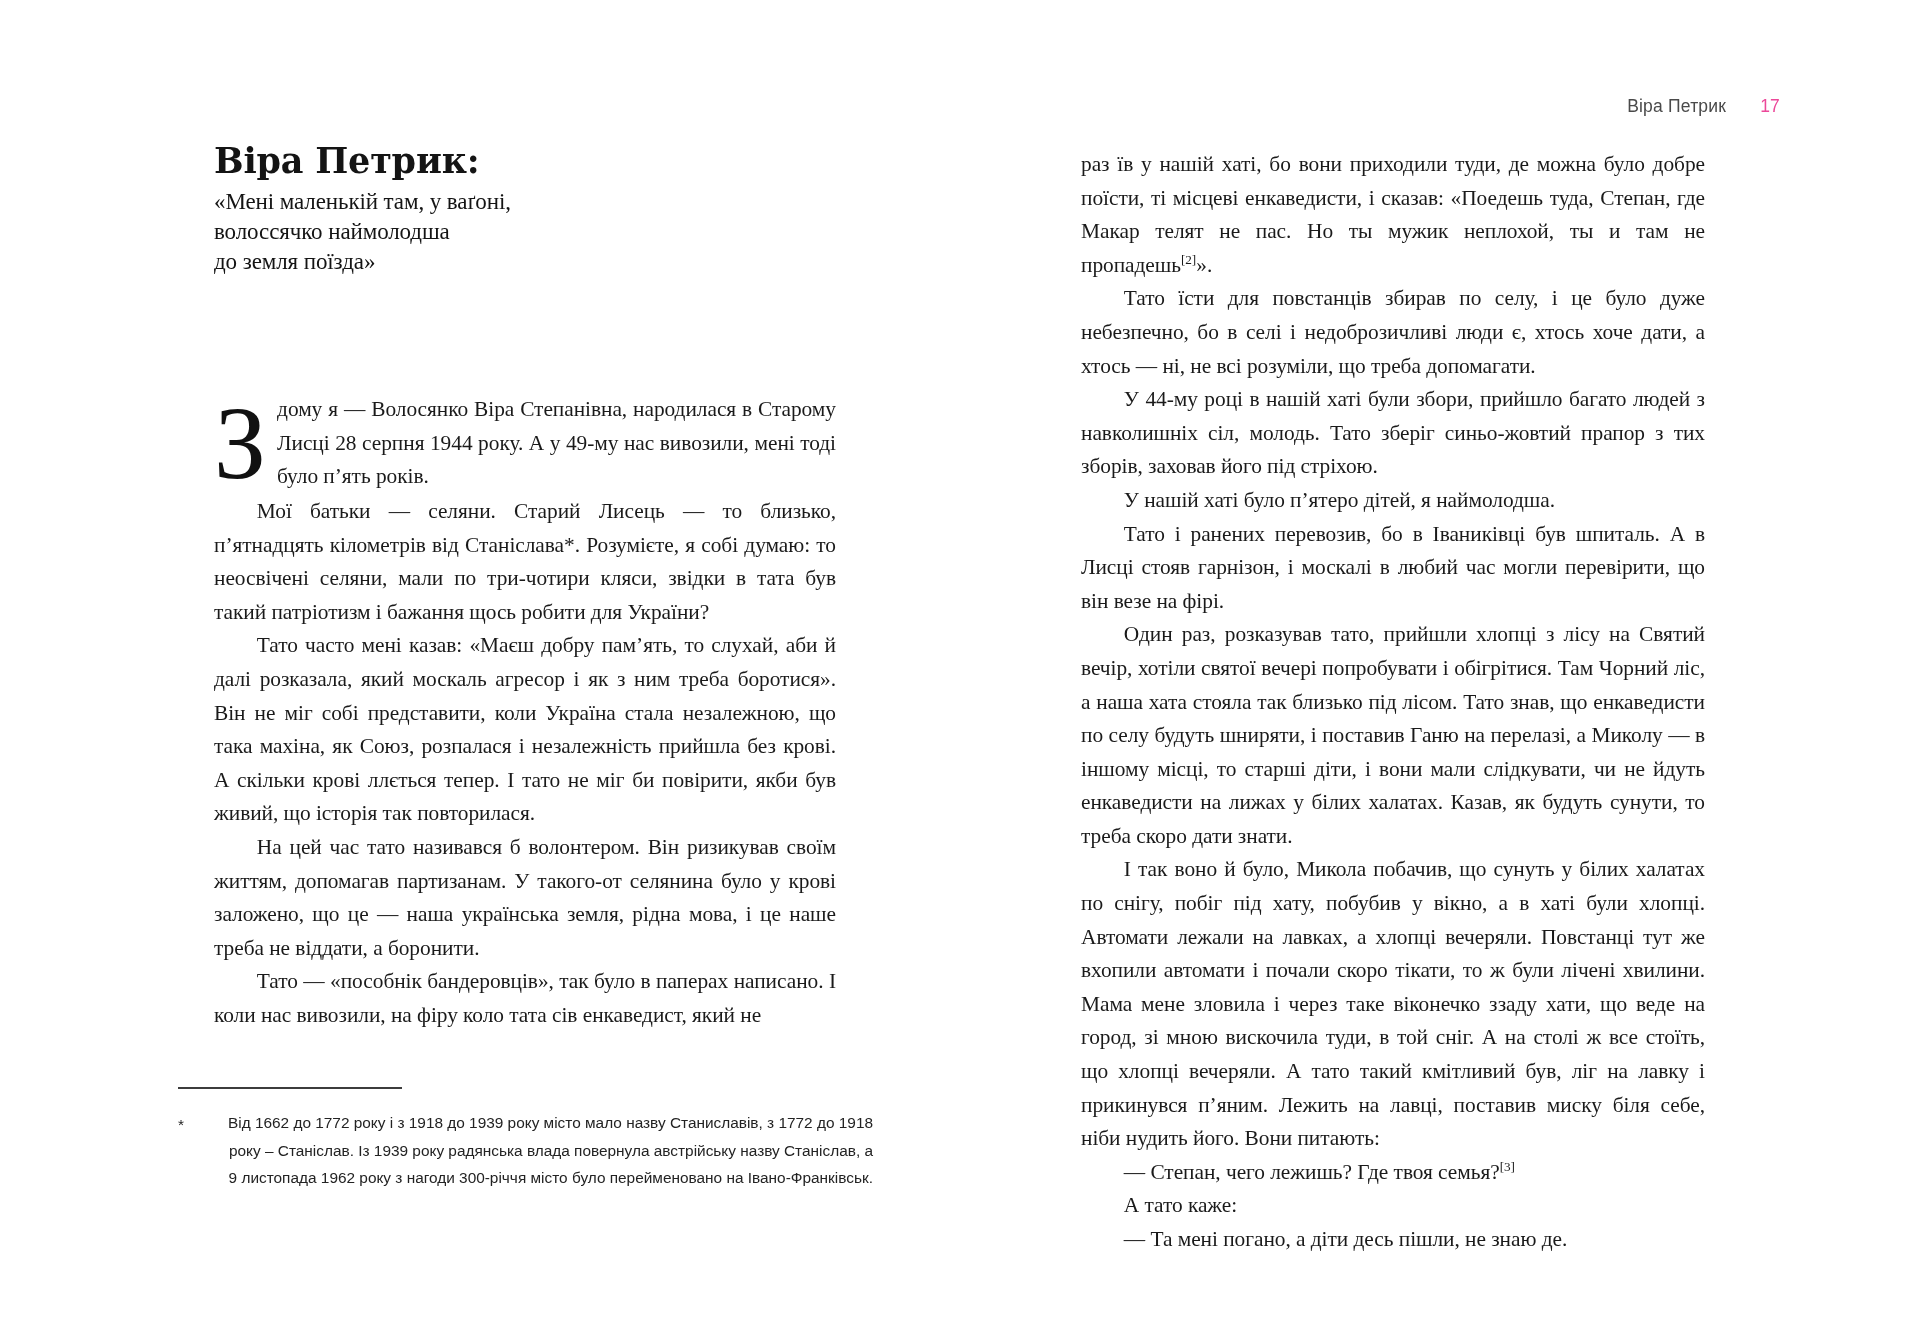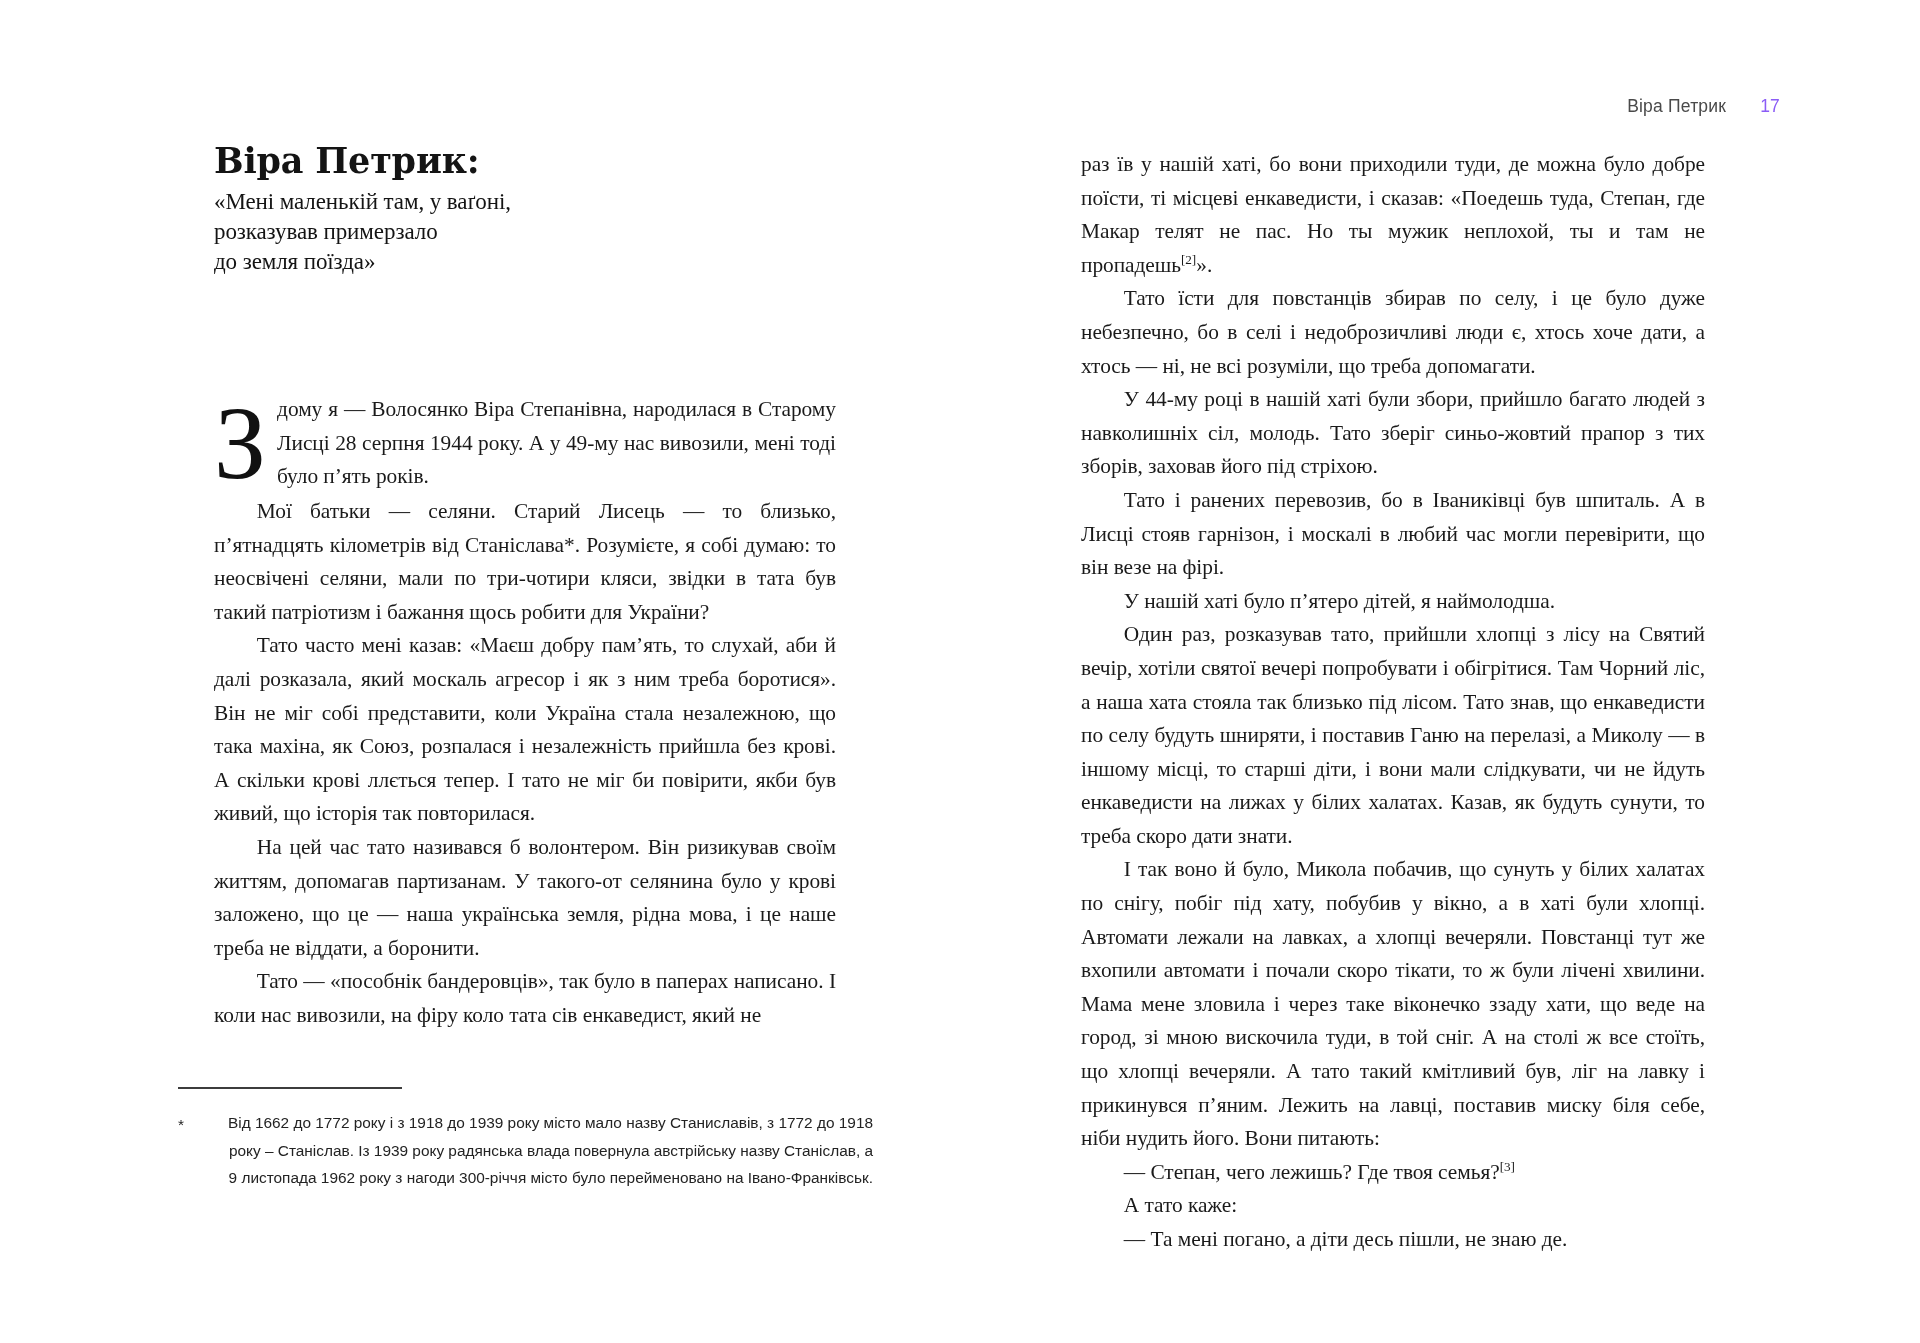--- a/index.html
+++ b/index.html
@@ -24,21 +24,21 @@
     right: 140px;
     display: flex;
     align-items: baseline;
     gap: 34px;
     font-family: "Liberation Sans", sans-serif;
     font-size: 17.5px;
     color: #4a4a4a;
     letter-spacing: 0.2px;
   }
   .running-head .folio {
-    color: #8b5cf6;
+    color: #ec4899;
   }
 
   
   .col {
     position: absolute;
     top: 140px;
     width: 622px;
   }
   .col-left  { left: 178px; margin-left: 36px; }
   .col-right { left: 1081px; top: 148px; width: 624px; }
@@ -140,21 +140,21 @@
     <span>Віра Петрик</span>
     <span class="folio">17</span>
   </div>
 
   <div class="col col-left">
 
     <div class="title-block">
       <h1 class="title-name">Віра Петрик:</h1>
       <div class="title-quote">
         <span>«Мені маленькій там, у ваґоні,</span>
-        <span>розказував примерзало</span>
+        <span>волоссячко наймолодша</span>
         <span>до земля поїзда»</span>
       </div>
     </div>
 
     <div class="body-text">
       <p class="dropcap-para"><span class="dropcap">З</span><span>дому я — Волосянко Віра Степанівна, народилася в Старому Лисці 28 серпня 1944 року. А у 49-му нас вивозили, мені тоді було п’ять років.</span></p>
       <p>Мої батьки — селяни. Старий Лисець — то близько, п’ятнадцять кілометрів від Станіслава*. Розумієте, я собі думаю: то неосвічені селяни, мали по три-чотири кляси, звідки в тата був такий патріотизм і бажання щось робити для України?</p>
       <p>Тато часто мені казав: «Маєш добру пам’ять, то слухай, аби й далі розказала, який москаль агресор і як з ним треба боротися». Він не міг собі представити, коли Україна стала незалежною, що така махіна, як Союз, розпалася і незалежність прийшла без крові. А скільки крові ллється тепер. І тато не міг би повірити, якби був живий, що історія так повторилася.</p>
       <p>На цей час тато називався б волонтером. Він ризикував своїм життям, допомагав партизанам. У такого-от селянина було у крові заложено, що це — наша українська земля, рідна мова, і це наше треба не віддати, а боронити.</p>
       <p>Тато — «пособнік бандеровців», так було в паперах написано. І коли нас вивозили, на фіру коло тата сів енкаведист, який не</p>
@@ -167,22 +167,22 @@
       <div class="footnote-marker">*</div>
       <div class="footnote-text">Від 1662 до 1772 року і з 1918 до 1939 року місто мало назву Станиславів, з 1772 до 1918 року – Станіслав. Із 1939 року радянська влада повернула австрійську назву Станіслав, а 9 листопада 1962 року з нагоди 300-річчя місто було перейменовано на Івано-Франківськ.</div>
     </div>
   </div>
 
   <div class="col col-right">
     <div class="body-text" id="right-body">
         <p class="noindent"><span>раз їв у нашій хаті, бо вони приходили туди, де можна було добре поїсти, ті місцеві енкаведисти, і сказав: «Поедешь туда, Степан, где Макар телят не пас. Но ты мужик неплохой, ты и там не пропадешь</span><sup class="fn">[2]</sup><span>».</span></p>
         <p><span>Тато їсти для повстанців збирав по селу, і це було дуже небезпечно, бо в селі і недоброзичливі люди є, хтось хоче дати, а хтось — ні, не всі розуміли, що треба допомагати.</span></p>
         <p><span>У 44-му році в нашій хаті були збори, прийшло багато людей з навколишніх сіл, молодь. Тато зберіг синьо-жовтий прапор з тих зборів, заховав його під стріхою.</span></p>
+        <p><span>У нашій хаті було п’ятеро дітей, я наймолодша.</span></p>
         <p><span>Тато і ранених перевозив, бо в Іваниківці був шпиталь. А в Лисці стояв гарнізон, і москалі в любий час могли перевірити, що він везе на фірі.</span></p>
-        <p><span>У нашій хаті було п’ятеро дітей, я наймолодша.</span></p>
         <p><span>Один раз, розказував тато, прийшли хлопці з лісу на Святий вечір, хотіли святої вечері попробувати і обігрітися. Там Чорний ліс, а наша хата стояла так близько під лісом. Тато знав, що енкаведисти по селу будуть шниряти, і поставив Ганю на перелазі, а Миколу — в іншому місці, то старші діти, і вони мали слідкувати, чи не йдуть енкаведисти на лижах у білих халатах. Казав, як будуть сунути, то треба скоро дати знати.</span></p>
         <p><span>І так воно й було, Микола побачив, що сунуть у білих халатах по снігу, побіг під хату, побубив у вікно, а в хаті були хлопці. Автомати лежали на лавках, а хлопці вечеряли. Повстанці тут же вхопили автомати і почали скоро тікати, то ж були лічені хвилини. Мама мене зловила і через таке віконечко ззаду хати, що веде на город, зі мною вискочила туди, в той сніг. А на столі ж все стоїть, що хлопці вечеряли. А тато такий кмітливий був, ліг на лавку і прикинувся п’яним. Лежить на лавці, поставив миску біля себе, ніби нудить його. Вони питають:</span></p>
         <p><span>— Степан, чего лежишь? Где твоя семья?</span><sup class="fn">[3]</sup></p>
         <p><span>А тато каже:</span></p>
         <p><span>— Та мені погано, а діти десь пішли, не знаю де.</span></p>
       </div>
   </div>
 
 </div>
 

